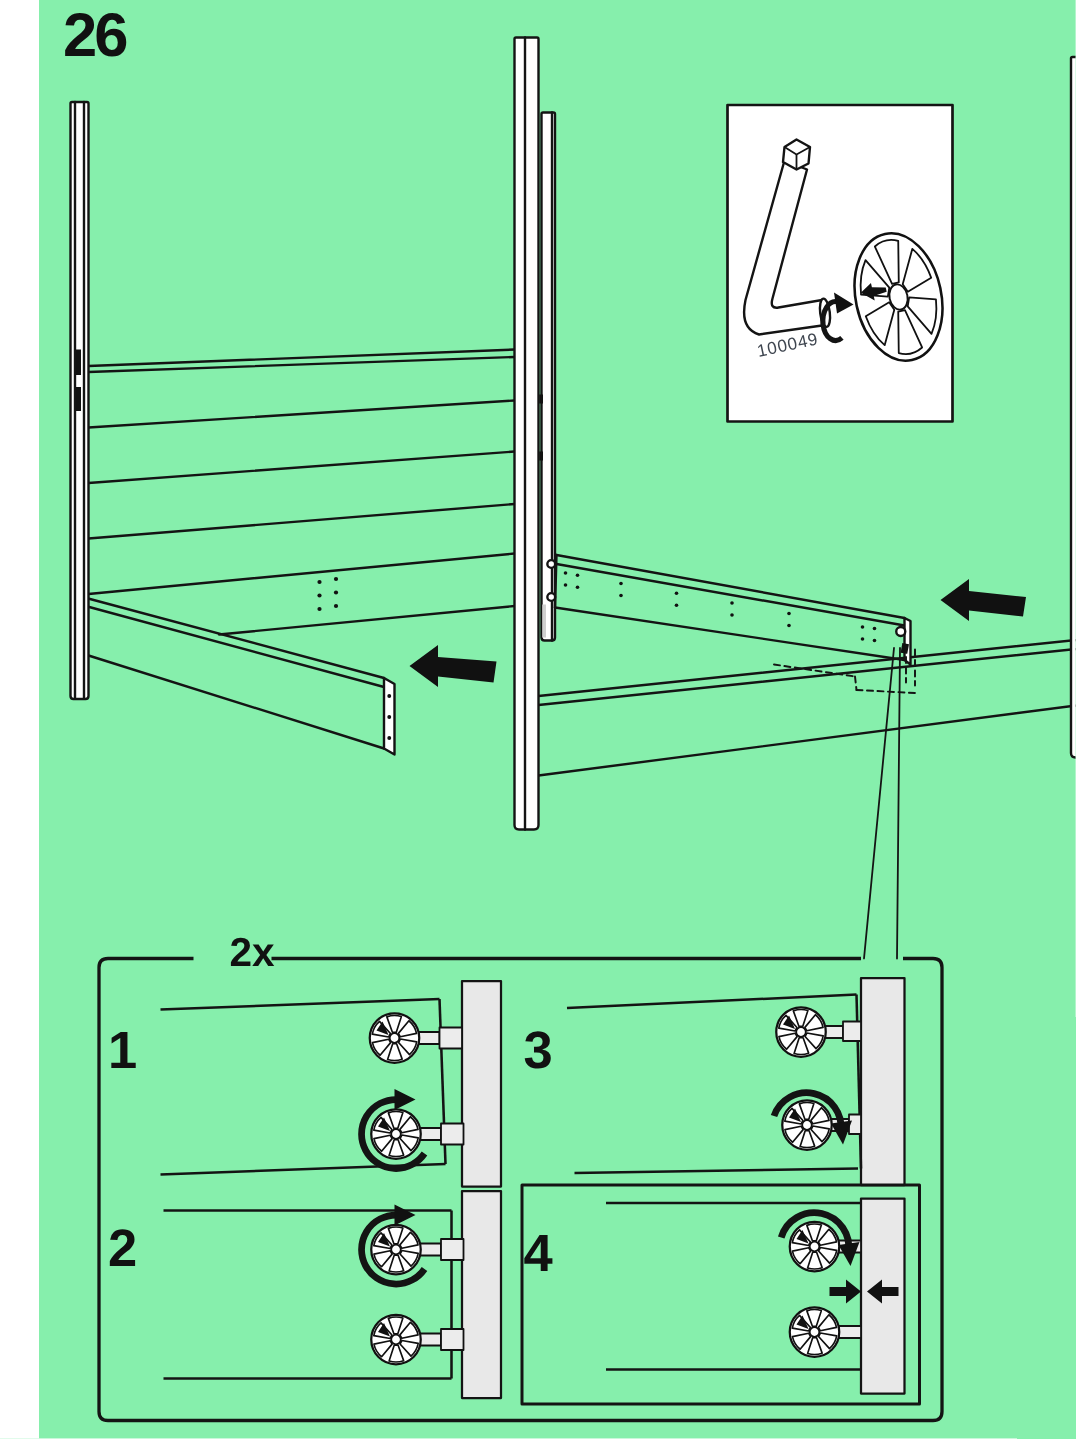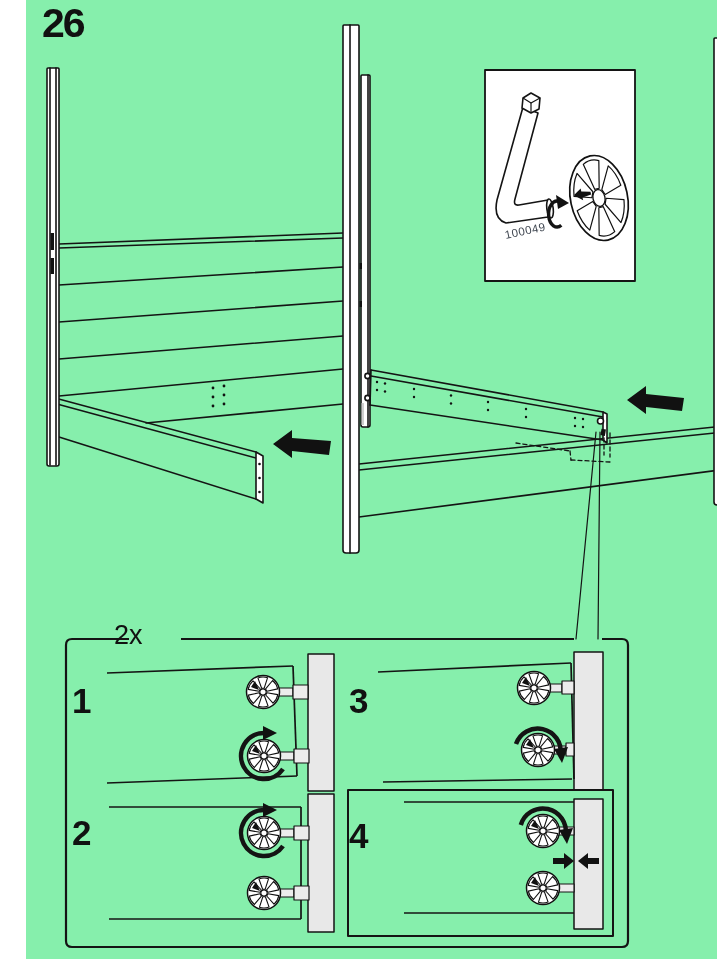--- a/index.html
+++ b/index.html
@@ -4,21 +4,21 @@
 <style>
   html,body{margin:0;padding:0;background:#fff;}
   .page{
     position:relative;width:717px;height:959px;background:#86efac;overflow:hidden;
     font-family:"Liberation Sans",sans-serif;color:#111;margin-left:26px;
   }
   .page svg{position:absolute;left:0;top:0;}
   .txt{position:absolute;white-space:nowrap;}
   .step-number{left:16px;top:0px;font-size:41px;font-weight:700;letter-spacing:-2px;}
   .part-number{left:479px;top:229px;font-size:11.5px;color:#3f4650;transform:rotate(-12deg);transform-origin:left center;letter-spacing:.5px;}
-  .qty{left:88px;top:620px;width:48px;text-align:left;font-size:27px;font-weight:400;}
+  .qty{left:109px;top:620px;width:48px;text-align:right;font-size:27px;font-weight:700;}
   .sec-label{font-size:35px;font-weight:700;}
   .sec-1{left:46px;top:681px;}
   .sec-3{left:323px;top:681px;}
   .sec-2{left:46px;top:813px;}
   .sec-4{left:323px;top:816px;}
 </style>
 </head>
 <body>
 
 <div class="page">

